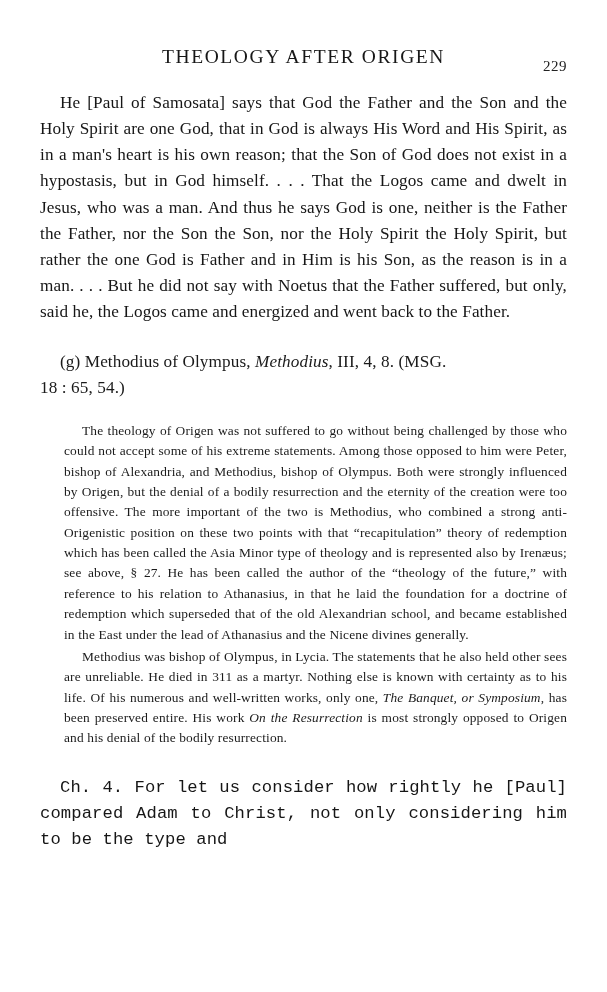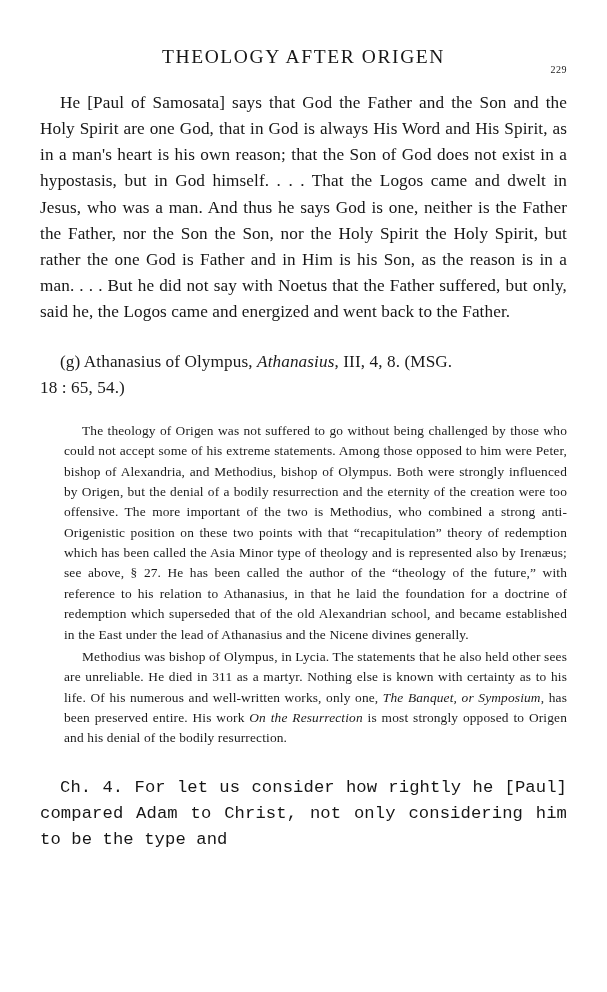--- a/index.html
+++ b/index.html
@@ -36,21 +36,21 @@
     letter-spacing: 1.6px;
     font-variant: small-caps;
     text-transform: uppercase;
     color: #171717;
     white-space: nowrap;
   }
   .folio {
     position: absolute;
     right: 0;
     bottom: 1px;
-    font-size: 10px;
+    font-size: 15px;
     color: #222;
     letter-spacing: 0.5px;
   }
   .note-para {
     font-size: 13.4px;
     line-height: 1.52;
     text-align: justify;
     margin: 0 0 0 0;
     color: #1b1b1b;
     letter-spacing: 0.15px;
@@ -113,22 +113,22 @@
     <div class="folio">229</div>
   </div>
 
 
   <div class="quote-block">
     <div class="first">He [Paul of Samosata] says that God the Father and the Son and the Holy Spirit are one God, that in God is always His Word and His Spirit, as in a man's heart is his own reason; that the Son of God does not exist in a hypostasis, but in God himself. . . . That the Logos came and dwelt in Jesus, who was a man.  And thus he says God is one, neither is the Father the Father, nor the Son the Son, nor the Holy Spirit the Holy Spirit, but rather the one God is Father and in Him is his Son, as the reason is in a man. . . .  But he did not say with Noetus that the Father suffered, but only, said he, the Logos came and energized and went back to the Father.</div>
   </div>
 
   <div class="heading-line">
     <span>(g)</span>
-    <span>Athanasius of Olympus,</span>
-    <span class="ital">Athanasius</span><span>, III, 4, 8.  (MSG.</span>
+    <span>Methodius of Olympus,</span>
+    <span class="ital">Methodius</span><span>, III, 4, 8.  (MSG.</span>
     <span class="cont">18 : 65, 54.)</span>
   </div>
 
   <div class="small-block">
     <p class="note-para note-indent">The theology of Origen was not suffered to go without being challenged by those who could not accept some of his extreme statements. Among those opposed to him were Peter, bishop of Alexandria, and Methodius, bishop of Olympus.  Both were strongly influenced by Origen, but the denial of a bodily resurrection and the eternity of the creation were too offensive.  The more important of the two is Methodius, who combined a strong anti-Origenistic position on these two points with that “recapitulation” theory of redemption which has been called the Asia Minor type of theology and is represented also by Irenæus; see above, § 27.  He has been called the author of the “theology of the future,” with reference to his relation to Athanasius, in that he laid the foundation for a doctrine of redemption which superseded that of the old Alexandrian school, and became established in the East under the lead of Athanasius and the Nicene divines generally.</p>
     <p class="note-para note-indent"><span>Methodius was bishop of Olympus, in Lycia.  The statements that he also held other sees are unreliable.  He died in 311 as a martyr. Nothing else is known with certainty as to his life.  Of his numerous and well-written works, only one, </span><span class="ital">The Banquet, or Symposium</span><span>, has been preserved entire.  His work </span><span class="ital">On the Resurrection</span><span> is most strongly opposed to Origen and his denial of the bodily resurrection.</span></p>
   </div>
 
   <div class="body-tail">
     <div class="first">Ch. 4.  For let us consider how rightly he [Paul] compared Adam to Christ, not only considering him to be the type and</div>

